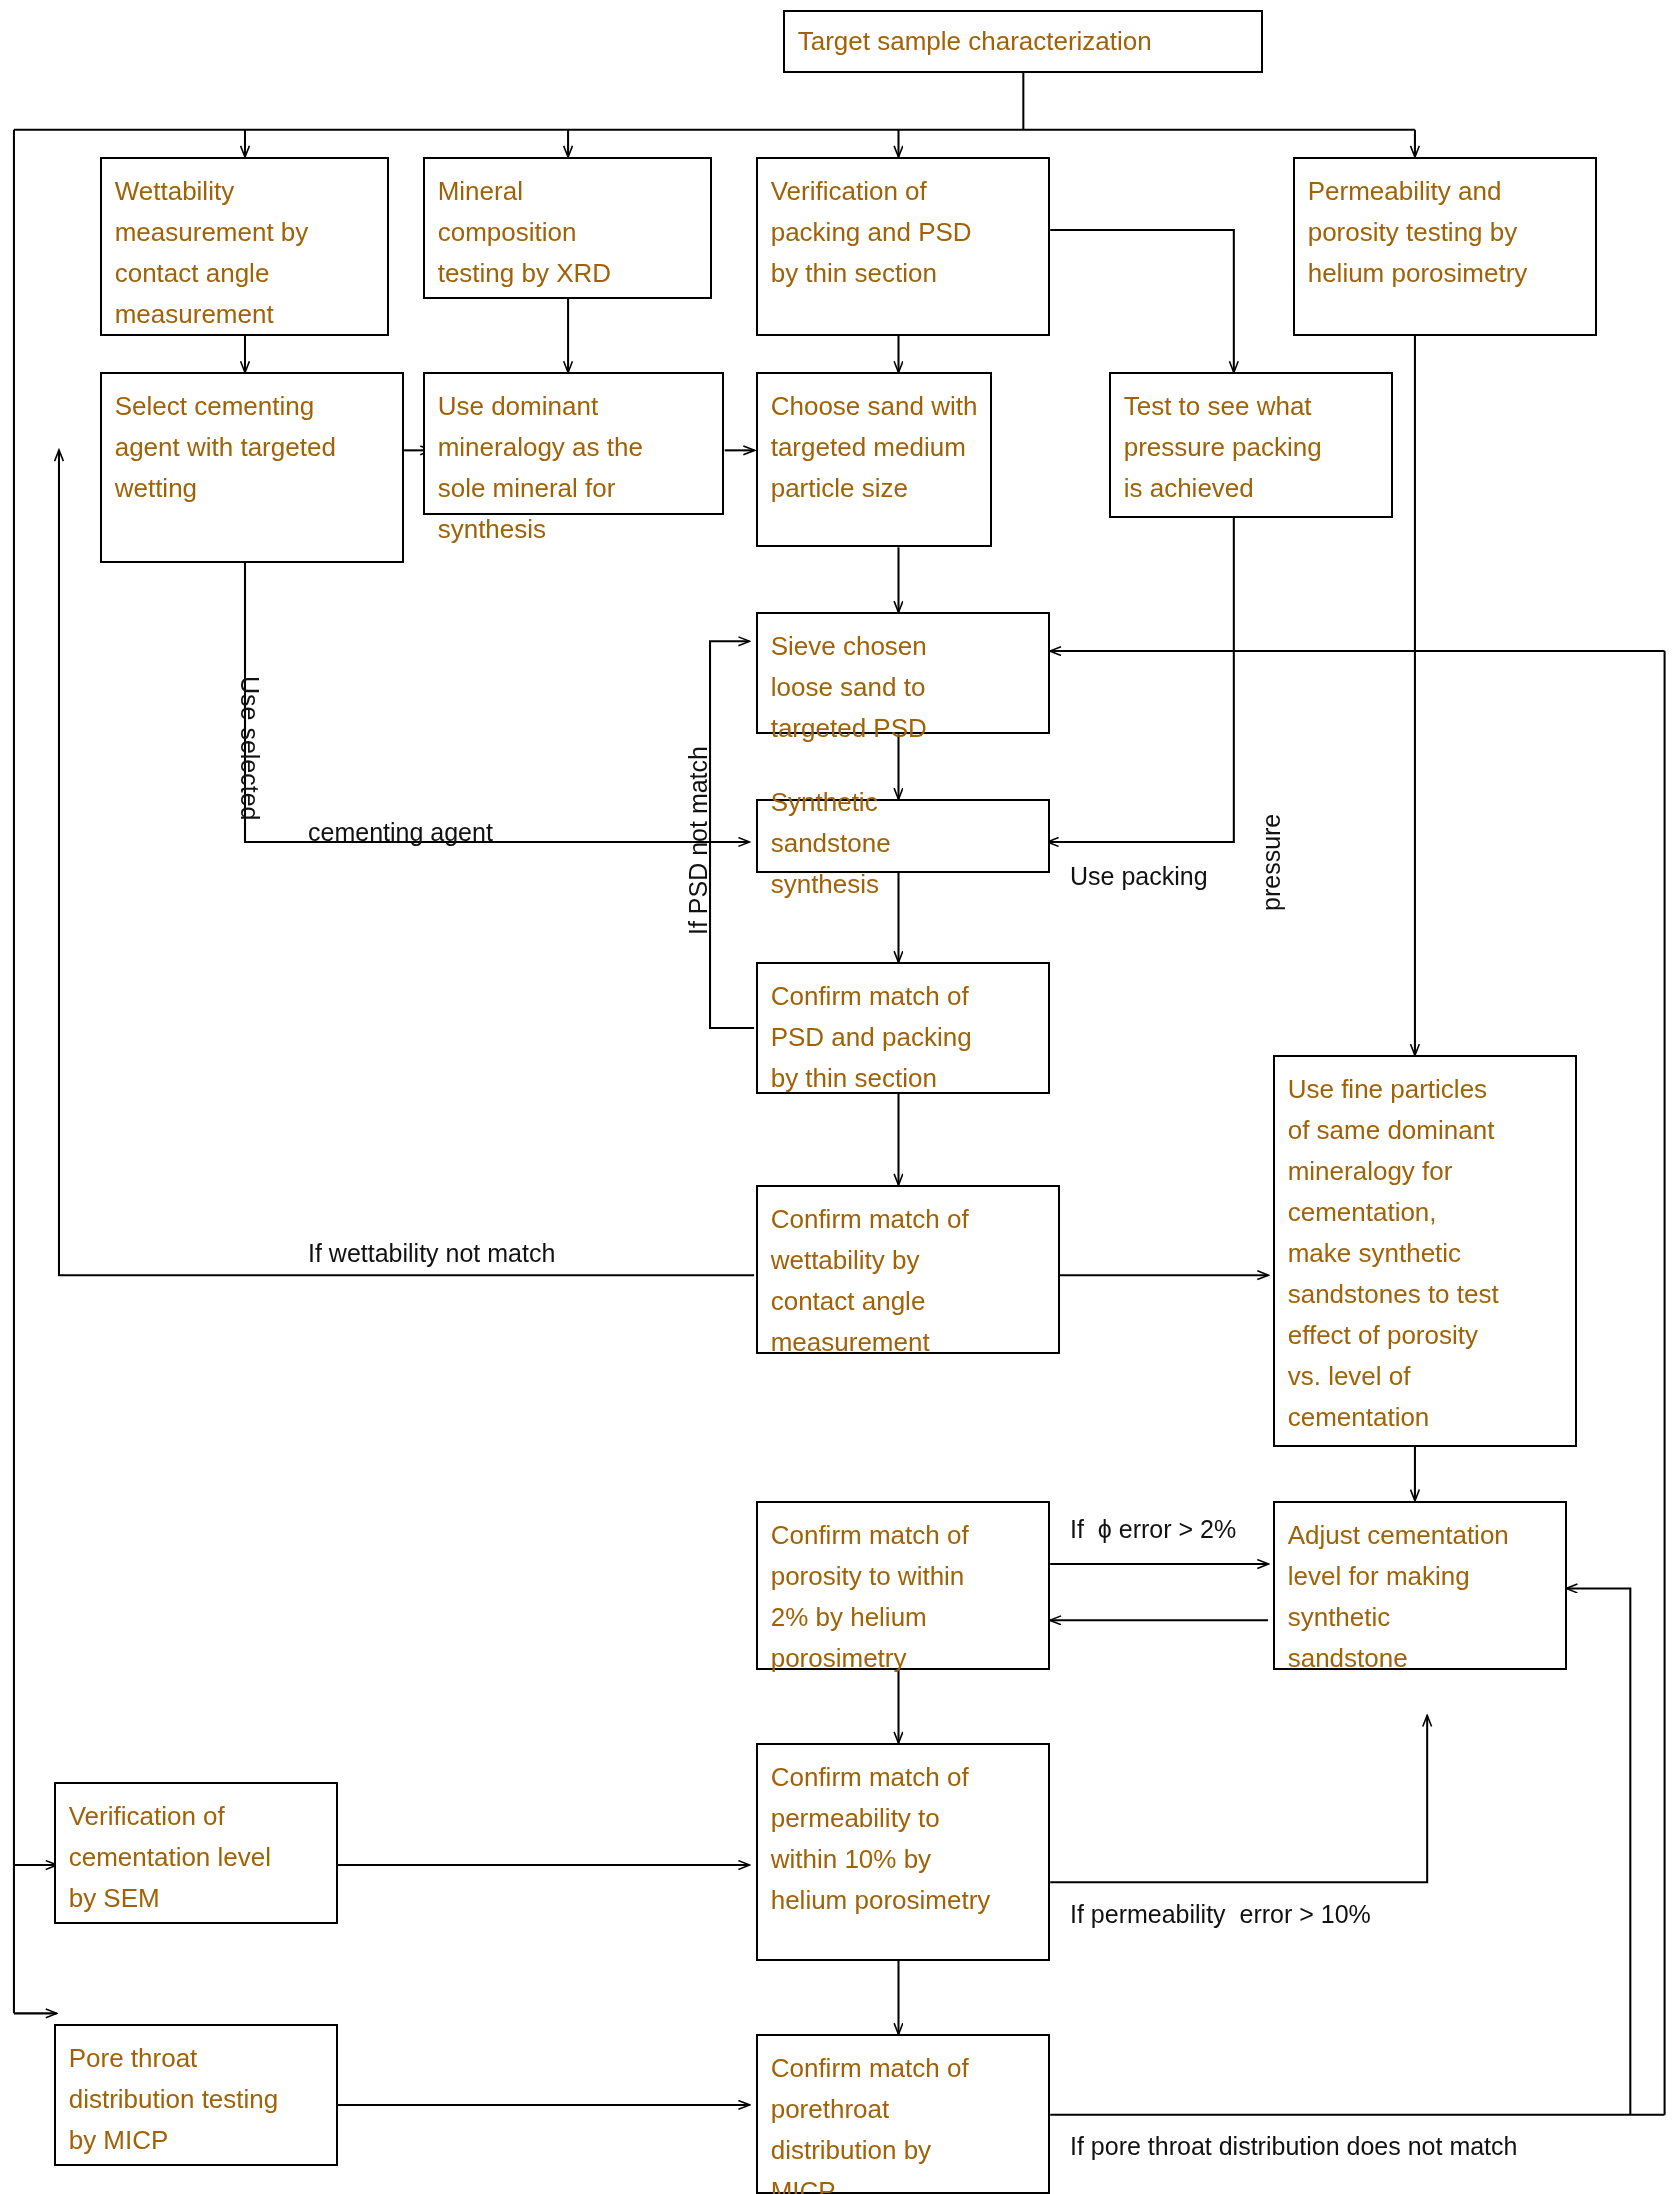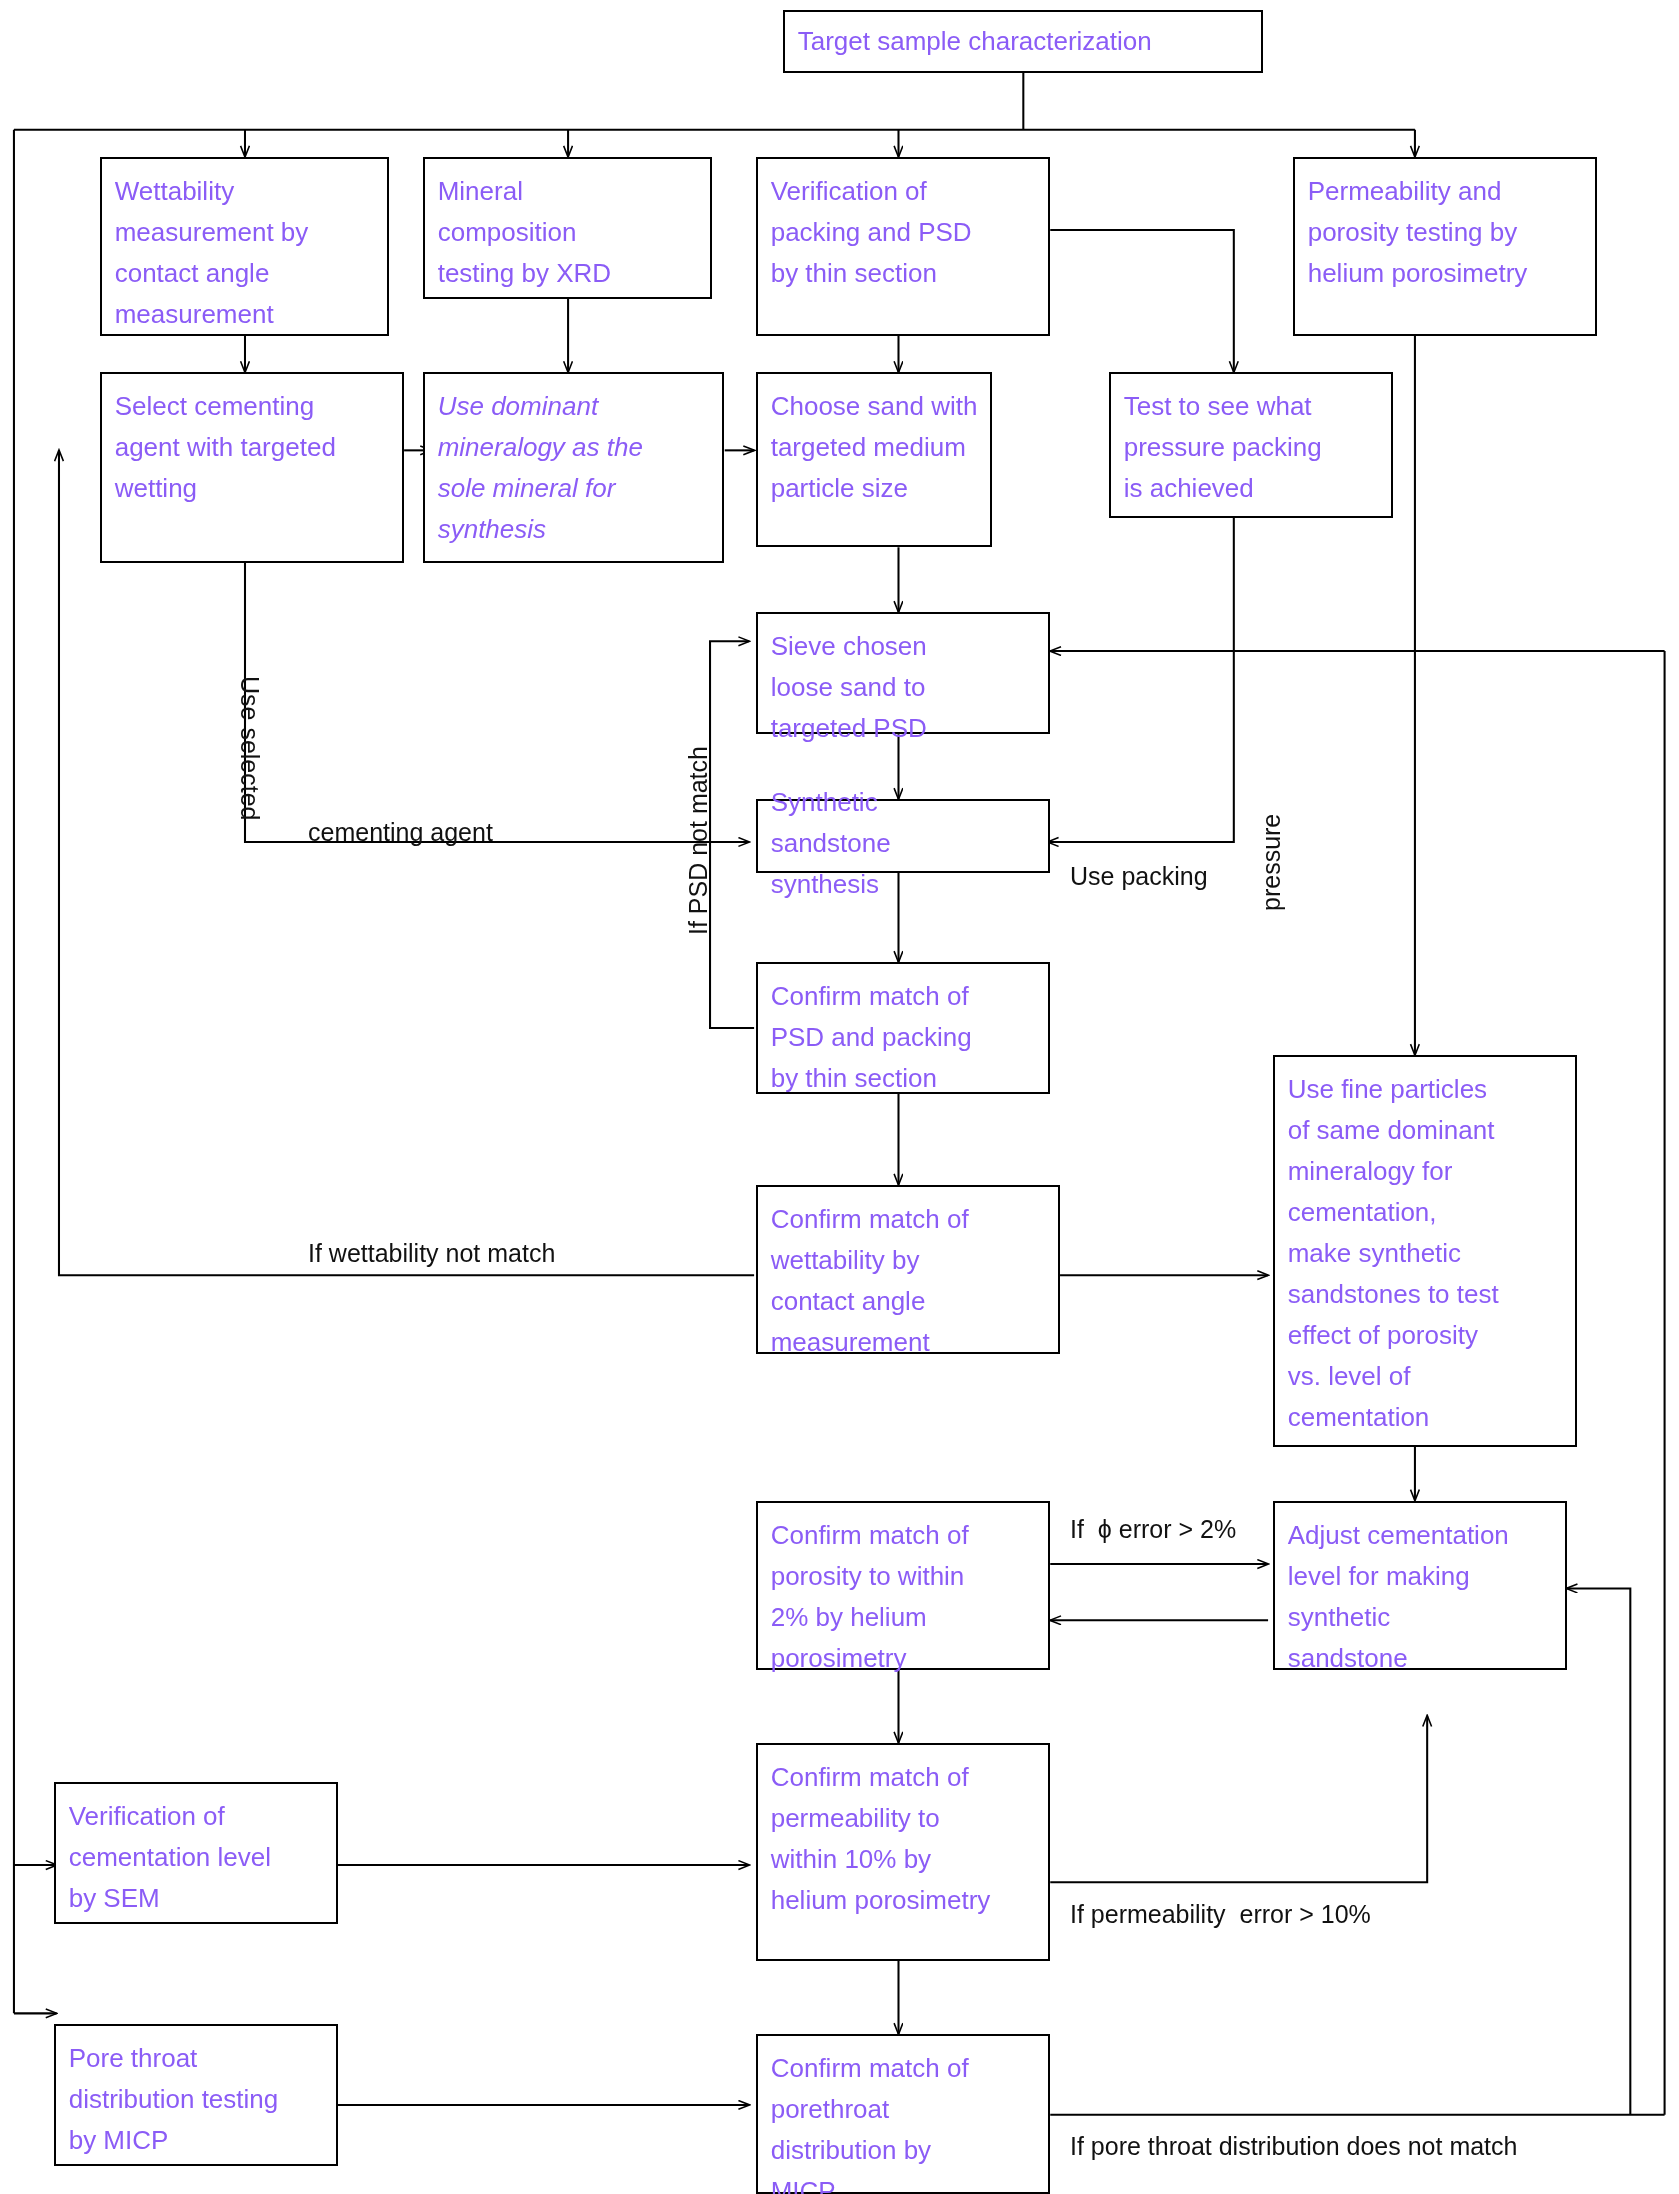--- a/index.html
+++ b/index.html
@@ -2,21 +2,21 @@
 <html style="font-size:7.8px"><head>
 <meta charset="utf-8">
 <style>
   html,body{margin:0;padding:0;background:#ffffff;}
   body{font-family:"Liberation Sans", sans-serif;}
   #sheet{position:relative;width:1680px;height:2194px;background:#fff;overflow:hidden;}
   svg.layer{position:absolute;left:0;top:0;width:1680px;height:2194px;}
   .node{position:absolute;box-sizing:border-box;border:2px solid #000;background:#fff;}
   .node .txt{
     position:absolute;left:12.7px;right:4.9px;top:11.7px;
-    font-size:26px;line-height:41px;color:#8b5cf6;
+    font-size:26px;line-height:41px;color:#a16207;
     font-family:"Liberation Sans", sans-serif;
     white-space:pre-line;letter-spacing:0px;
   }
   .node.ctr .txt{top:50%;transform:translateY(-50%);}
   .elabel{
     position:absolute;font-size:25px;line-height:29px;color:#111;
     font-family:"Liberation Sans", sans-serif;white-space:pre;
   }
   .elabel.vert{transform-origin:0 0;}
 </style>
@@ -126,21 +126,21 @@
 porosity testing by
 helium porosimetry</div>
   </div>
 
   <div class="node" style="left:100px;top:372px;width:304px;height:191px;">
     <div class="txt">Select cementing
 agent with targeted
 wetting</div>
   </div>
 
-  <div class="node" style="left:423px;top:372px;width:301px;height:191px;font-style:italic;">
+  <div class="node" style="left:423px;top:372px;width:301px;height:143px;">
     <div class="txt">Use dominant
 mineralogy as the
 sole mineral for
 synthesis</div>
   </div>
 
   <div class="node" style="left:756px;top:372px;width:236px;height:175px;">
     <div class="txt">Choose sand with
 targeted medium
 particle size</div>

